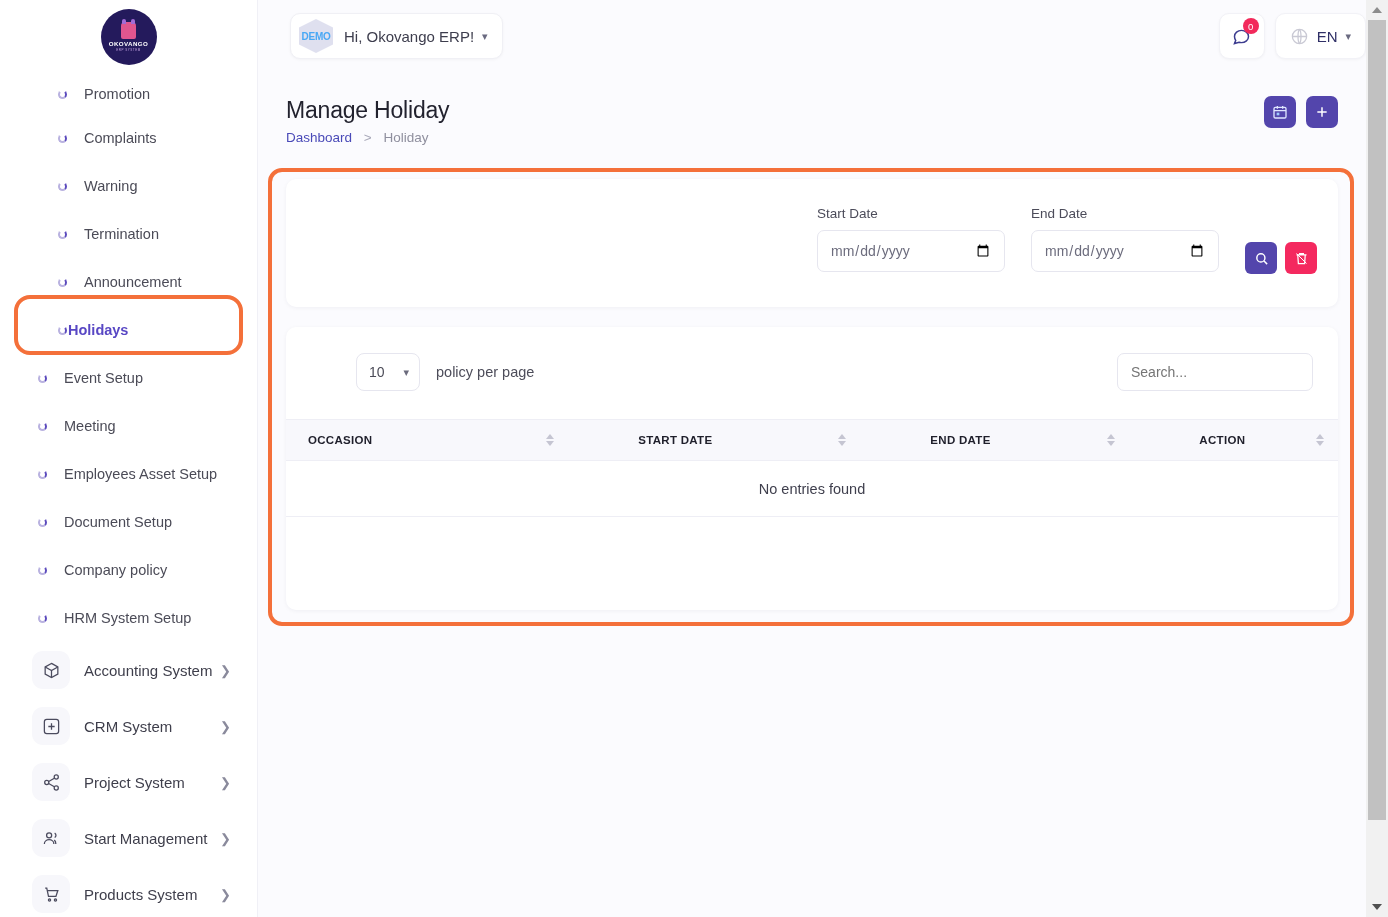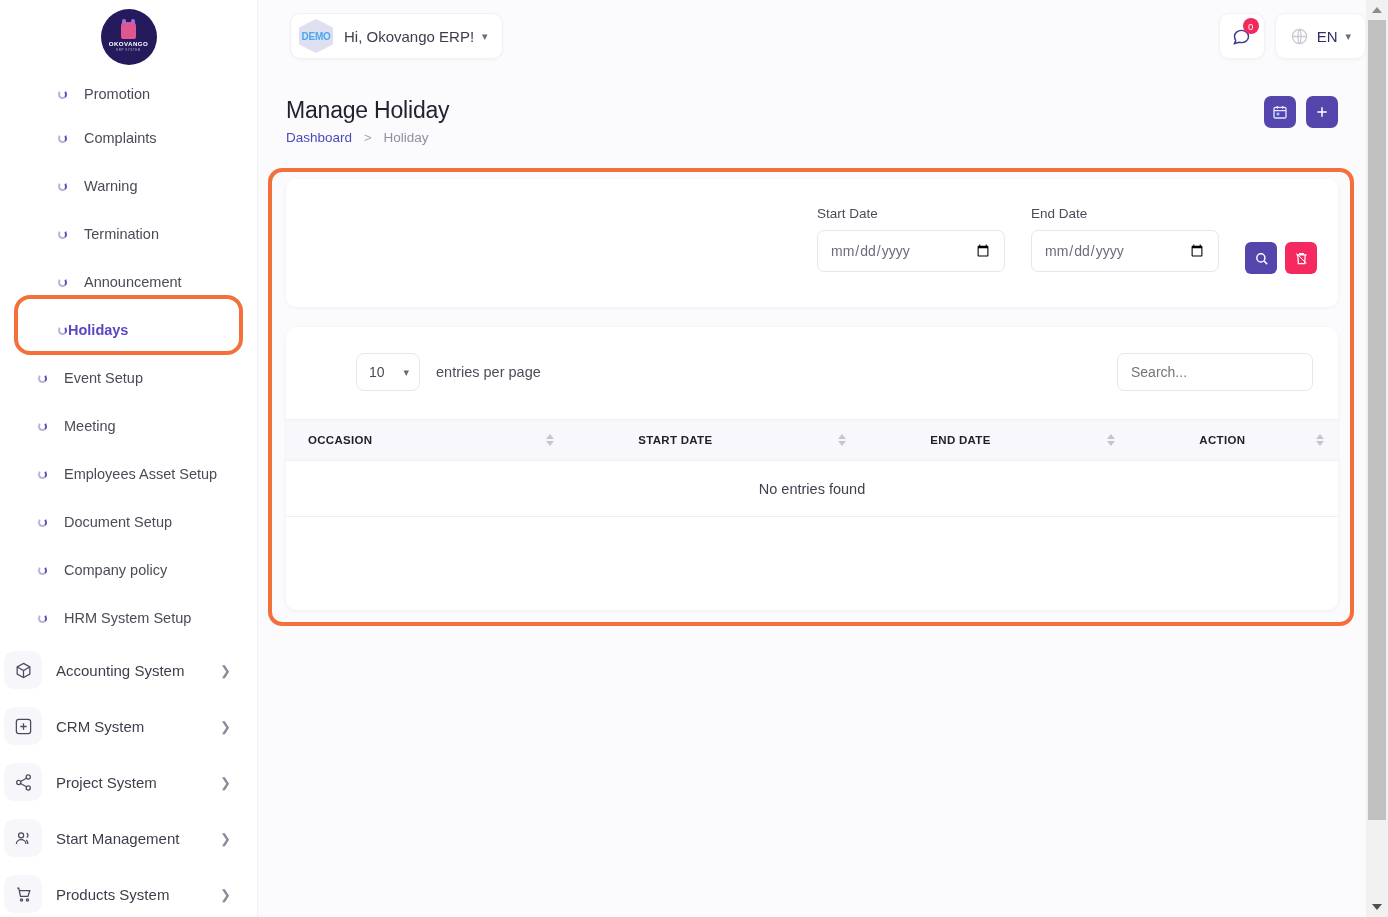--- a/index.html
+++ b/index.html
@@ -49,21 +49,21 @@
   }
   .nav-sub .nav-label {
     margin-left: 28px; font-size: 14.5px; color: #4b4b57; white-space: nowrap;
   }
   .nav-sub.active .nav-label { color: #5847c4; font-weight: bold; margin-left: 12px; }
 
   .nav-sub2 { padding-left: 36px; }
   .nav-sub2 .dot { left: 38px; }
 
   .nav-top {
-    display: flex; align-items: center; height: 56px; padding-left: 4px; cursor: pointer;
+    display: flex; align-items: center; height: 56px; padding-left: 32px; cursor: pointer;
   }
   .nav-top .icon-box {
     width: 38px; height: 38px; border-radius: 11px; background: #f7f7fb;
     display: flex; align-items: center; justify-content: center; flex: 0 0 38px;
   }
   .nav-top .nav-label {
     margin-left: 14px; font-size: 15px; color: #3e3e4b; white-space: nowrap; flex: 1;
   }
   .nav-top .chev { margin-right: 26px; color: #8a8a9c; font-size: 13px; }
 
@@ -388,21 +388,21 @@
       </button>
     </div>
   </div>
 
   <div class="card" id="table-card">
     <div class="entries-row">
       <span class="sel-wrap">
         <select class="per-select"><option value="10">10</option><option value="25">25</option><option value="50">50</option><option value="100">100</option></select>
         <span class="sc">▾</span>
       </span>
-      <span class="entries-label">entries per page</span>
+      <span class="entries-label">policy per page</span>
     </div>
     <input class="search-box" placeholder="Search..." style="">
 
     <div class="tbl">
       <div class="thead">
         <div class="th" style="width:328px;">
           <span>OCCASION</span>
           <span class="sortarr">
               <i class="up"></i>
               <i class="dn"></i>

